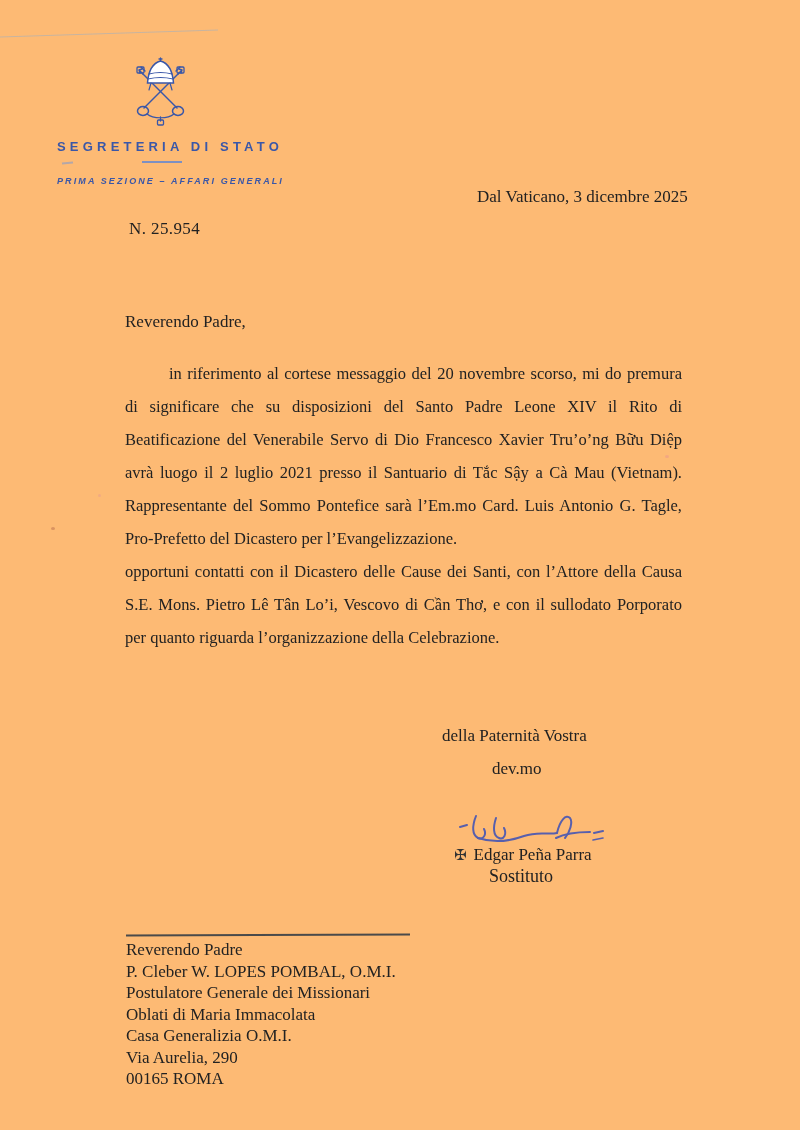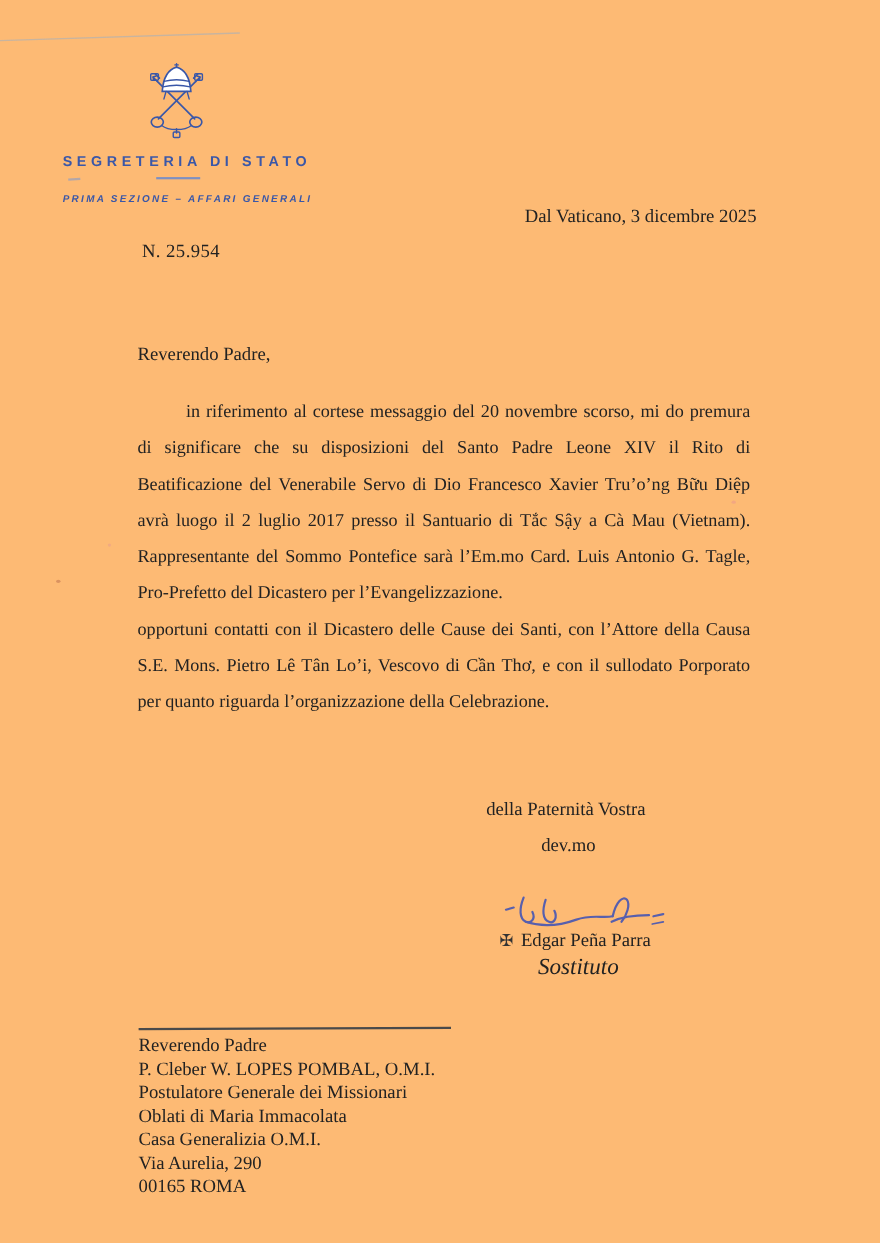--- a/index.html
+++ b/index.html
@@ -28,21 +28,21 @@
   .body-block{left:125px;top:357px;width:557px;font-size:16.5px;line-height:33px;}
   .bline{text-align:justify;text-align-last:justify;height:33px;overflow:visible;white-space:normal;}
   .bline.first{padding-left:44px;}
   .bline.last{text-align-last:left;}
   .closing1{left:442px;top:726px;font-size:17px;white-space:nowrap;}
   .closing2{left:492px;top:759px;font-size:17px;white-space:nowrap;}
   
   .sig-svg{left:456px;top:810px;}
   .signer{left:454px;top:845px;font-size:17px;white-space:nowrap;text-align:right;}
   .signer .cross{font-family:"DejaVu Sans",sans-serif;font-size:15px;margin-right:7px;color:#333;}
-  .signer-title{left:489px;top:866px;font-size:21px;font-style:italic;white-space:nowrap;}
+  .signer-title{left:489px;top:866px;font-size:18px;white-space:nowrap;}
   
   .recip-divider{left:126px;top:934px;width:284px;height:1.5px;background:#4a4a4a;transform:rotate(-.2deg);}
   .recipient{left:126px;top:939px;font-size:17px;line-height:21.5px;white-space:nowrap;}
   
   .scan-line{left:0;top:29px;width:220px;height:10px;}
   .speck1{left:51px;top:527px;width:4px;height:3px;border-radius:50%;background:rgba(190,115,80,.55);}
   .speck2{left:98px;top:494px;width:3px;height:3px;border-radius:50%;background:rgba(225,150,150,.4);}
   .speck3{left:665px;top:455px;width:4px;height:3px;border-radius:50%;background:rgba(228,140,150,.4);}
 </style>
 </head>
@@ -89,21 +89,21 @@
 
   <div class="abs dateline">Dal Vaticano, 3 dicembre 2025</div>
   <div class="abs refnum">N. 25.954</div>
 
   <div class="abs salutation">Reverendo Padre,</div>
 
   <div class="abs body-block">
     <div class="bline first">in riferimento al cortese messaggio del 20 novembre scorso, mi do premura</div>
     <div class="bline">di significare che su disposizioni del Santo Padre Leone XIV il Rito di</div>
     <div class="bline">Beatificazione del Venerabile Servo di Dio Francesco Xavier Tru’o’ng Bữu Diệp</div>
-    <div class="bline">avrà luogo il 2 luglio 2017 presso il Santuario di Tắc Sậy a Cà Mau (Vietnam).</div>
+    <div class="bline">avrà luogo il 2 luglio 2021 presso il Santuario di Tắc Sậy a Cà Mau (Vietnam).</div>
     <div class="bline">Rappresentante del Sommo Pontefice sarà l’Em.mo Card. Luis Antonio G. Tagle,</div>
     <div class="bline last">Pro-Prefetto del Dicastero per l’Evangelizzazione.</div>
     <div class="bline">opportuni contatti con il Dicastero delle Cause dei Santi, con l’Attore della Causa</div>
     <div class="bline">S.E. Mons. Pietro Lê Tân Lo’i, Vescovo di Cần Thơ, e con il sullodato Porporato</div>
     <div class="bline last">per quanto riguarda l’organizzazione della Celebrazione.</div>
   </div>
 
   <div class="abs closing1">della Paternità Vostra</div>
   <div class="abs closing2">dev.mo</div>
 

